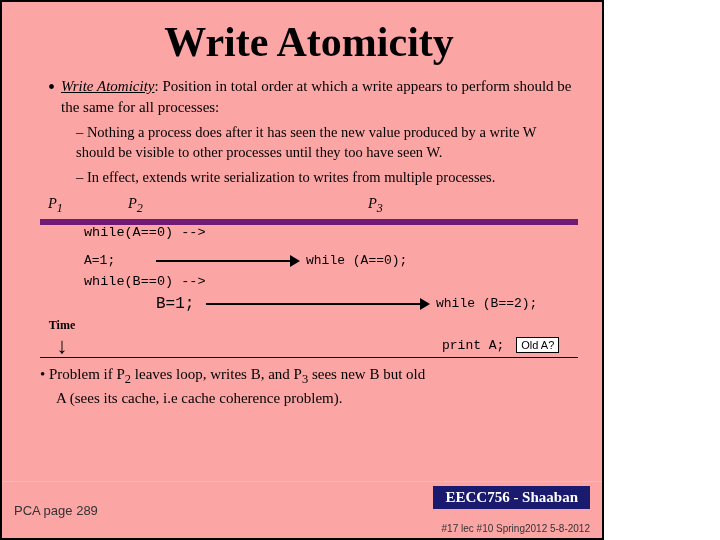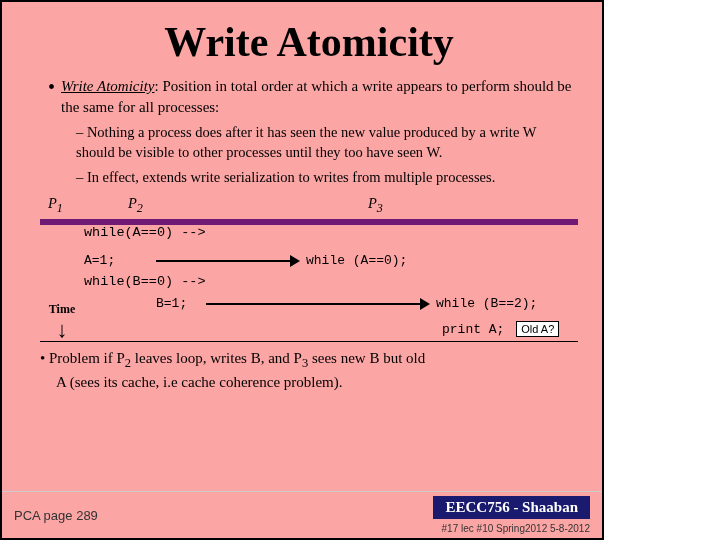--- a/index.html
+++ b/index.html
@@ -152,21 +152,21 @@
     }
     .timing-row2 {
       display: flex;
       align-items: center;
       margin-top: 2px;
       height: 26px;
       padding-left: 72px;
     }
     .code-b1 {
       font-family: 'Courier New', monospace;
-      font-size: 13px;
+      font-size: 16px;
       width: 50px;
     }
     .arrow-long2 {
       display: inline-block;
       position: relative;
       width: 230px;
       height: 14px;
     }
     .arrow-long2::before {
       content: '';
@@ -191,21 +191,21 @@
       border-left: 10px solid #000;
     }
     .code-while2 {
       font-family: 'Courier New', monospace;
       font-size: 13px;
       white-space: nowrap;
     }
     .timing-row3 {
       display: flex;
       align-items: center;
-      margin-top: 2px;
+      margin-top: 18px;
       height: 22px;
       padding-left: 72px;
     }
     .code-print {
       font-family: 'Courier New', monospace;
       font-size: 13px;
       white-space: nowrap;
       margin-left: 286px;
     }
     .old-a-badge {
@@ -318,19 +318,19 @@
     <div>
       • Problem if P<sub>2</sub> leaves loop, writes B, and P<sub>3</sub> sees new B but old
     </div>
     <div style="margin-left:16px;">
       <span>A  (sees its cache, i.e cache coherence problem).</span>
     </div>
   </div>
 
   <div class="footer-bar">
     <span class="footer-left">PCA page 289</span>
-    <div style="display:flex; flex-direction:column; align-items:flex-end; gap:4px;">
+    <div style="display:flex; flex-direction:column; align-items:flex-end; gap:14px;">
       <div class="footer-right-box">EECC756 - Shaaban</div>
       <div class="footer-slide-info">#17  lec #10  Spring2012  5-8-2012</div>
     </div>
   </div>
 
 </div>
 
 </body></html>

